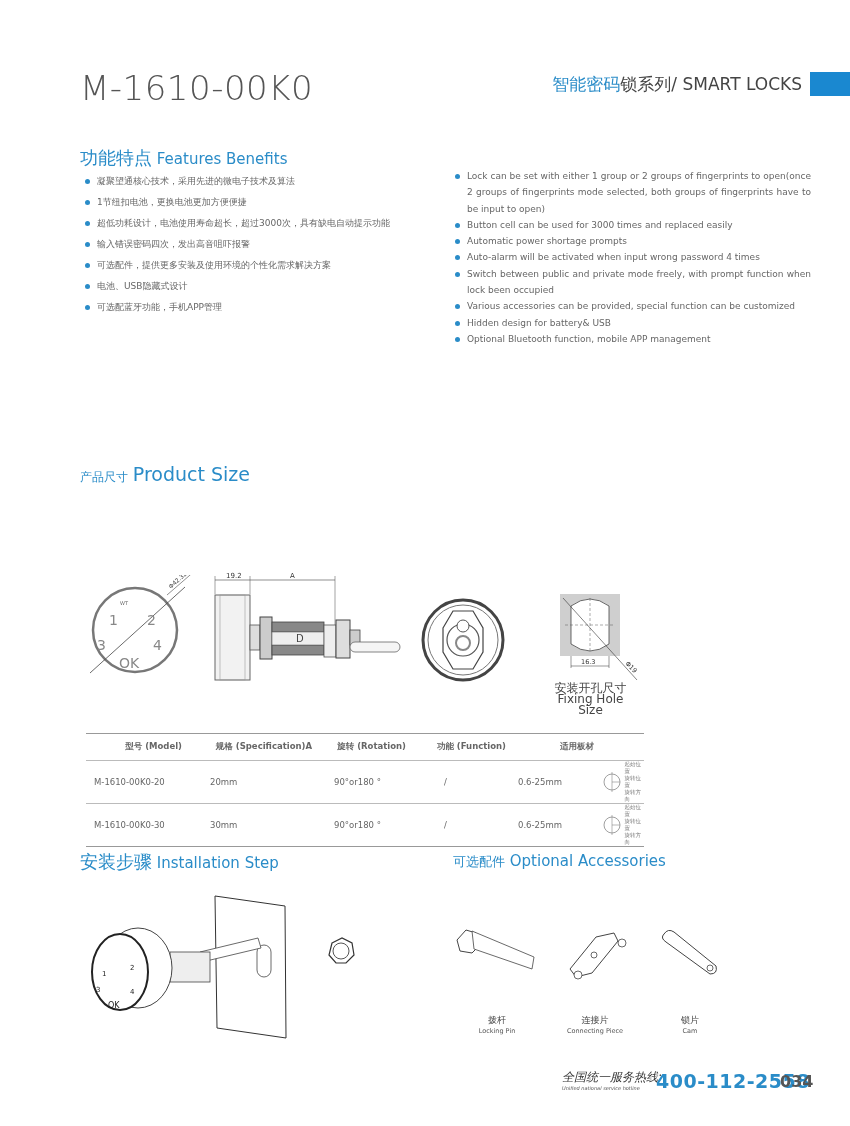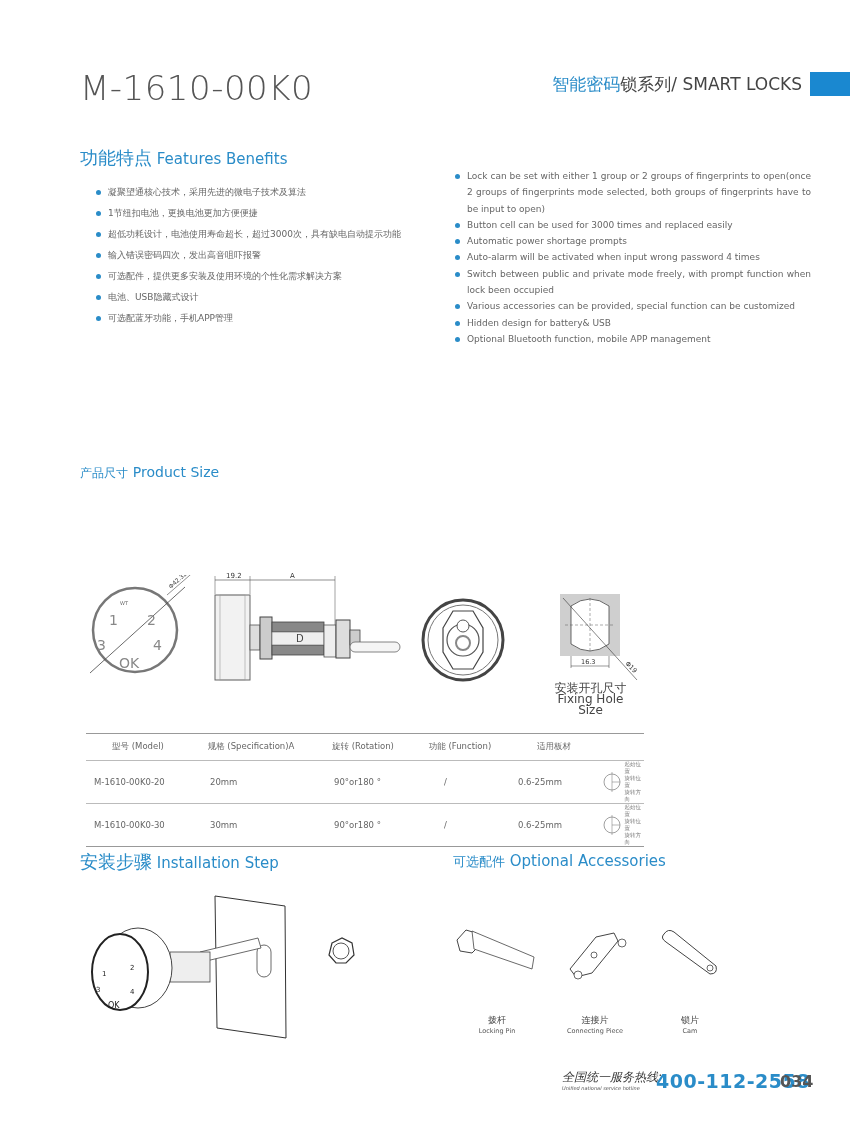--- a/index.html
+++ b/index.html
@@ -5,28 +5,28 @@
   html, body { margin: 0; padding: 0; background: #ffffff; }
   body { width: 850px; height: 1126px; position: relative; overflow: hidden;
          font-family: "DejaVu Sans", "Liberation Sans", sans-serif; color: #555; }
   .abs { position: absolute; }
   .model-title { left: 80px; top: 68px; font-size: 34px; color: #555; font-weight: 300; letter-spacing: 0.5px; }
   .series { right: 48px; top: 73px; font-size: 17px; color: #444; white-space: nowrap; }
   .series .hl { color: #2a8cc8; }
   .accent-bar { left: 810px; top: 72px; width: 40px; height: 24px; background: #1a88d0; }
   .sec-title { font-size: 15px; color: #2a8cc8; white-space: nowrap; }
   .sec-title .cn { font-size: 18px; }
-  ul.feat { list-style: none; margin: 16px; padding: 0; font-size: 9px; color: #666; line-height: 21px; }
+  ul.feat { list-style: none; margin: 5px; padding: 0; font-size: 9px; color: #666; line-height: 21px; }
   ul.feat li { position: relative; padding-left: 14px; }
   ul.feat li::before { content: ""; position: absolute; left: 2px; top: 8px; width: 5px; height: 5px; border-radius: 50%; background: #2a8cc8; }
   ul.feat-en { list-style: none; margin: 0; padding: 0; font-size: 9px; color: #666; line-height: 16.3px; text-align: justify; }
   ul.feat-en li { position: relative; padding-left: 14px; }
   ul.feat-en li::before { content: ""; position: absolute; left: 2px; top: 6px; width: 5px; height: 5px; border-radius: 50%; background: #2a8cc8; }
   table.spec { border-collapse: collapse; font-size: 8.5px; color: #666; }
-  table.spec th { font-weight: normal; text-align: center; height: 26px; border-top: 1.5px solid #999; border-bottom: 1px solid #bbb; padding: 0 0 0 8px; }
+  table.spec th { font-weight: bold; text-align: right; height: 26px; border-top: 1.5px solid #999; border-bottom: 1px solid #bbb; padding: 0 0 0 8px; }
   table.spec td { height: 29px; border-bottom: 1px solid #bbb; padding: 0 0 0 8px; }
   table.spec tr.last td { border-bottom: 1.5px solid #999; }
   .acc-label { text-align: center; color: #444; }
   .acc-label .cn { font-size: 9px; }
   .acc-label .en { font-size: 6.5px; color: #555; }
   .hotline-cn { font-size: 12px; color: #333; }
   .hotline-en { font-size: 5px; color: #555; }
   .hotline-num { font-size: 19px; font-weight: bold; color: #2a8cc8; letter-spacing: 0.5px; }
   .page-num { font-size: 16px; font-weight: bold; color: #555; }
 </style>
@@ -60,21 +60,21 @@
   <li>Automatic power shortage prompts</li>
   <li>Auto-alarm will be activated when input wrong password 4 times</li>
   <li>Switch between public and private mode freely, with prompt function when lock been occupied</li>
   <li>Various accessories can be provided, special function can be customized</li>
   <li>Hidden design for battery&amp; USB</li>
   <li>Optional Bluetooth function, mobile APP management</li>
 </ul>
 
 <div class="abs sec-title" style="left:80px; top:463px;">
   <span style="font-size:12px;">产品尺寸</span>
-  <span style="font-size:14px;">Product Size</span>
+  <span style="font-size:19px;">Product Size</span>
 </div>
 
 <svg class="abs" style="left:85px; top:575px;" width="120" height="110">
   <circle cx="50" cy="55" r="42" fill="none" stroke="#777" stroke-width="2.5"></circle>
   <line x1="5" y1="98" x2="100" y2="12" stroke="#444" stroke-width="0.8"></line>
   <line x1="82" y1="20" x2="112" y2="-6" stroke="#444" stroke-width="0.6"></line>
   <text x="86" y="14" font-size="6" fill="#444" transform="rotate(-42 86 14)">Φ42.32</text>
   <text x="35" y="30" font-size="5" fill="#666">WT</text>
   <text x="24" y="50" font-size="14" fill="#888">1</text>
   <text x="62" y="50" font-size="14" fill="#888">2</text>

